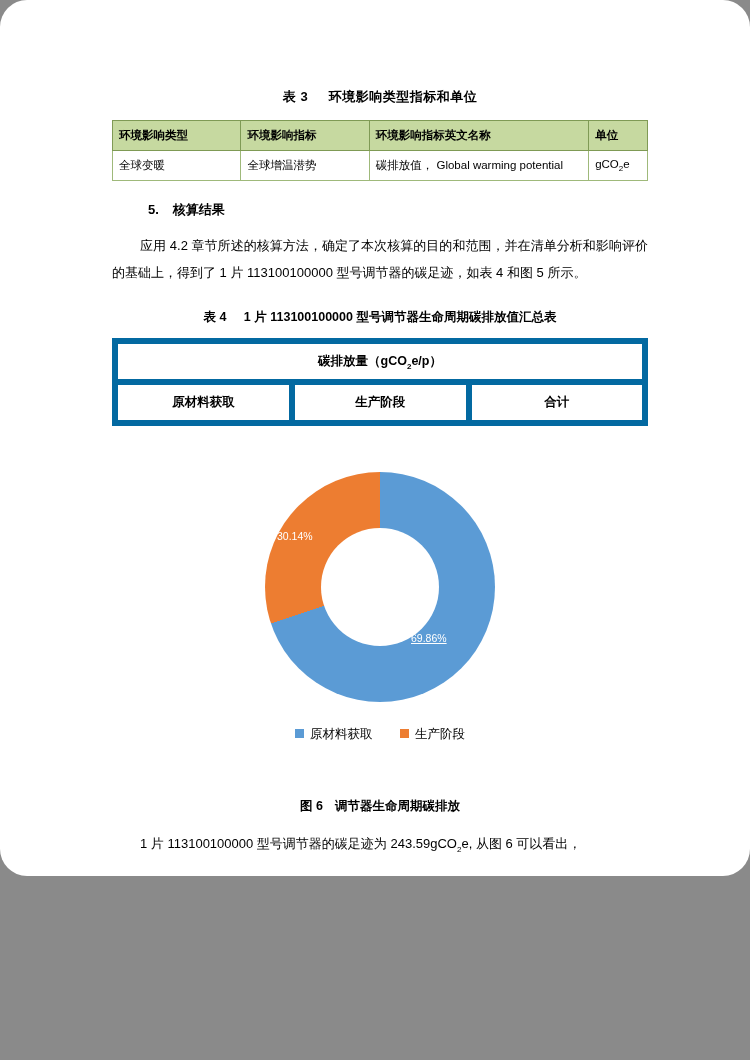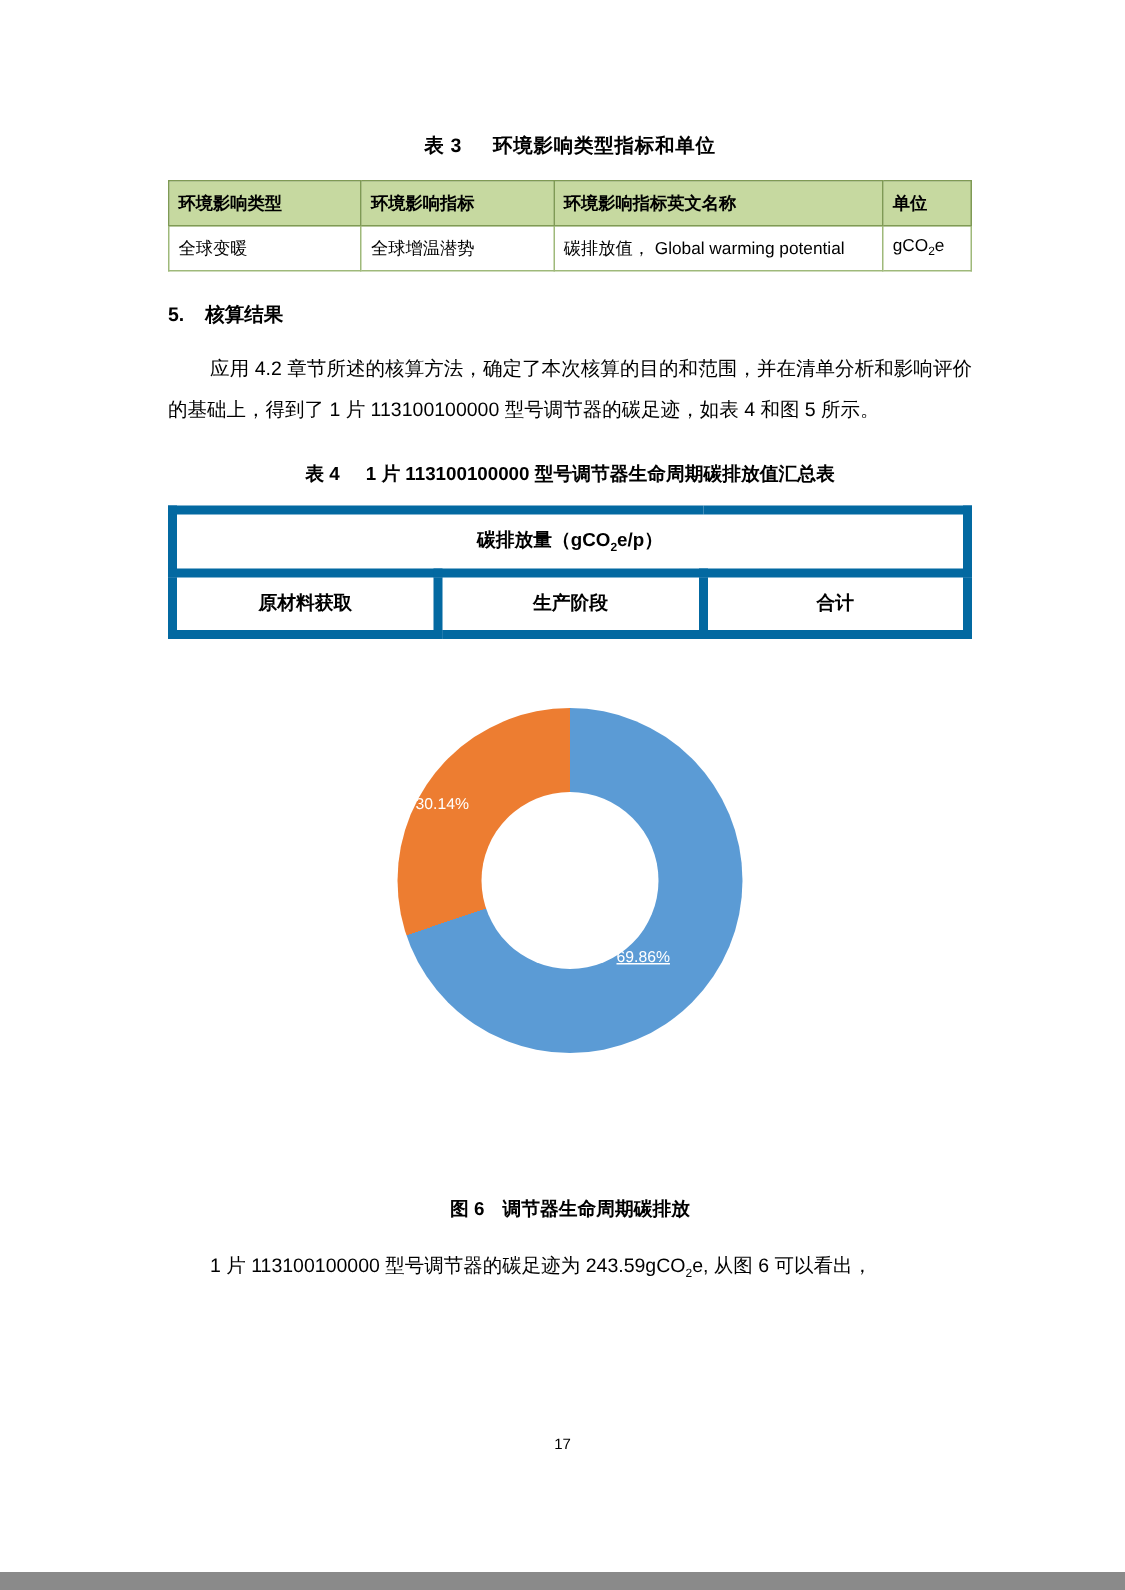--- a/index.html
+++ b/index.html
@@ -3,26 +3,27 @@
 <meta charset="utf-8">
 <style>
   html, body {
     margin: 0;
     padding: 0;
     background: #8a8a8a;
   }
   .page {
     position: relative;
     width: 750px;
-    height: 1048px;
+    height: 876px;
     background: #ffffff;
     margin: 0 auto;
     font-family: "Liberation Sans", sans-serif;
     color: #000000;
     overflow: hidden;
+    border-radius: 27px;
   }
   .content {
     position: absolute;
     left: 112px;
     top: 0;
     width: 536px;
   }
 
   
   .table3-caption {
@@ -54,20 +55,21 @@
     text-align: left;
     background: #ffffff;
   }
   .sub { font-size: 8px; vertical-align: sub; }
 
   
   .sec-head {
     font-size: 13px;
     font-weight: bold;
     margin-top: 20px;
+    margin-left: 36px;
   }
   .sec-head .num { margin-right: 14px; }
 
   
   .para {
     font-size: 13px;
     line-height: 2.05;
     text-align: justify;
     text-justify: inter-ideograph;
     margin-top: 14px;
@@ -245,20 +247,28 @@
     </div>
 
     <div class="chart-area">
       <div class="donut-wrap">
         <div class="donut">
           <div class="hole"></div>
           <span class="lbl lbl-a">69.86%</span>
           <span class="lbl lbl-b">30.14%</span>
         </div>
       </div>
+      <div class="legend">
+        <span class="item">
+          <span class="sw" style="background:#5b9bd5"></span><span>原材料获取</span>
+        </span>
+        <span class="item">
+          <span class="sw" style="background:#ed7d31"></span><span>生产阶段</span>
+        </span>
+      </div>
     </div>
 
     <div class="fig-caption">
       <span>图 6</span><span class="gap"></span><span>调节器生命周期碳排放</span>
     </div>
 
     <div class="closing">
       <span class="indent"></span><span>1 片 113100100000 型号调节器的碳足迹为 243.59</span><span>gCO</span><span class="sub">2</span><span>e, 从图 6 可以看出，</span>
     </div>
 

